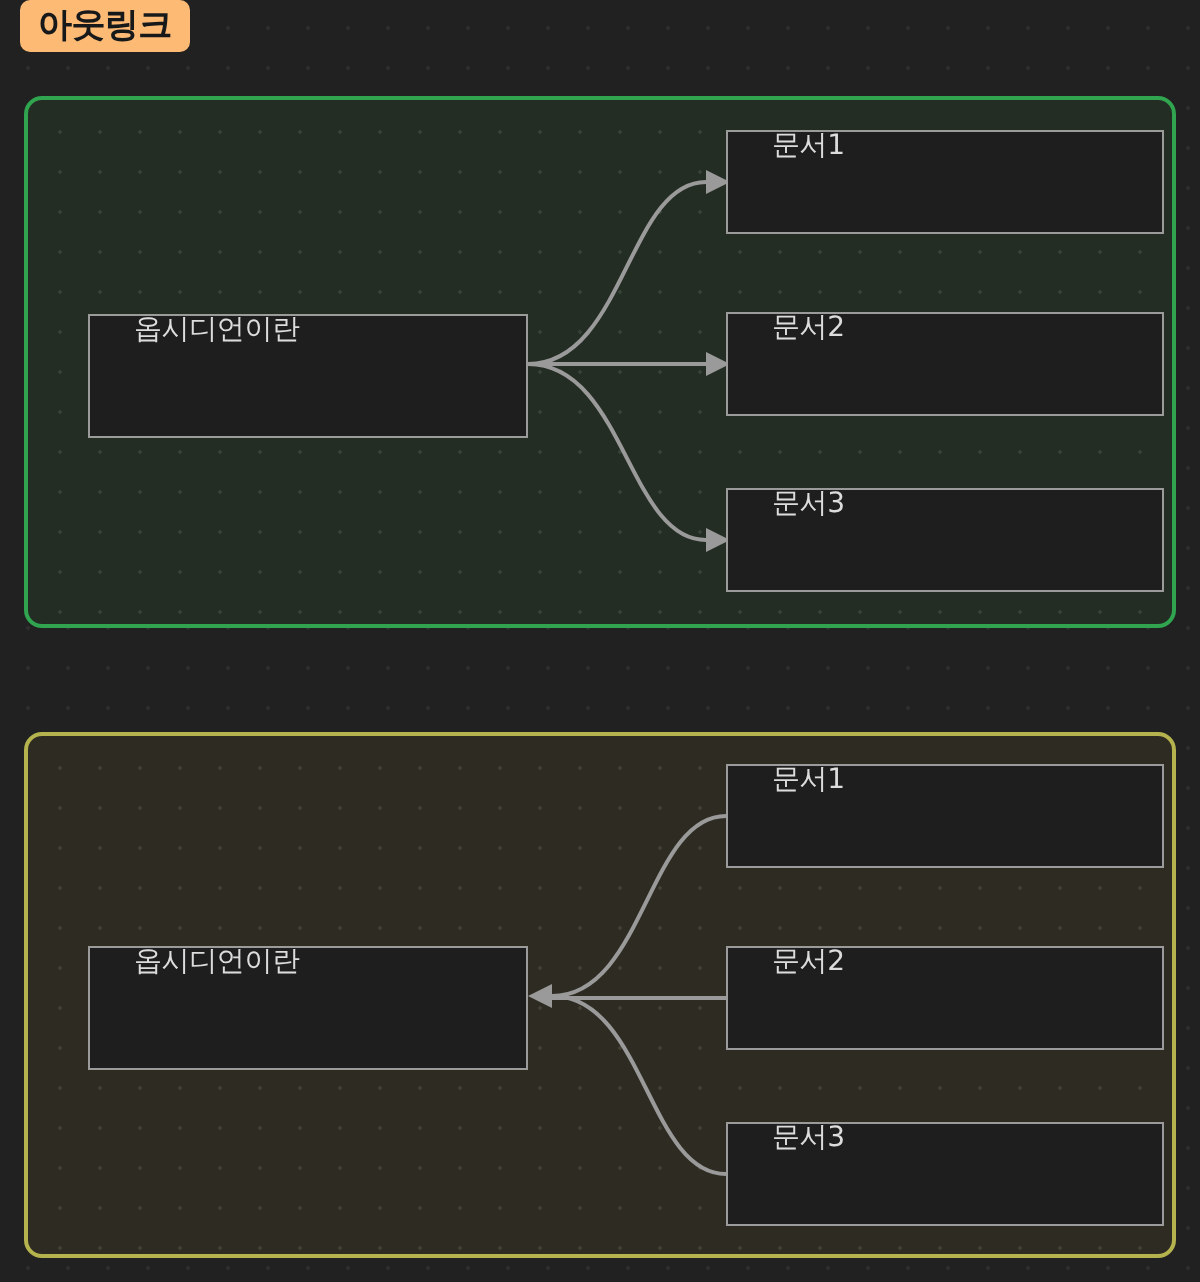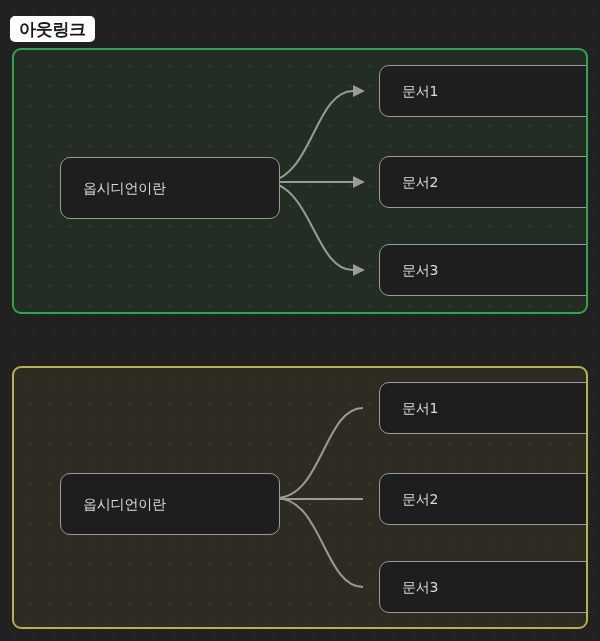--- a/index.html
+++ b/index.html
@@ -36,22 +36,22 @@
     font-size: 17px;
     font-weight: 700;
     line-height: 1;
     letter-spacing: -0.3px;
     color: #17181a;
     box-sizing: border-box;
     white-space: nowrap;
   }
   .badge-outlink {
     left: 10px;
-    top: 16px;
-    background: #ffffff;
+    top: 0;
+    background: #fdba74;
   }
   .badge-backlink {
     left: 10px;
     top: 337px;
     background: #ecec8c;
   }
 
   
   .panel {
     position: absolute;
@@ -78,26 +78,24 @@
     background-image: radial-gradient(#413f34 1px, transparent 1px);
     background-size: 20px 20px;
     background-position: 6px 6px;
   }
 
   
   .node {
     position: absolute;
     box-sizing: border-box;
     border: 1px solid #9b9b9b;
-    border-radius: 10px;
+    border-radius: 0;
     background: #1e1e1e;
     display: flex;
-    align-items: center;
     z-index: 3;
-    margin-left: 16px;
   }
   .node-label {
     color: #dcdcdc;
     font-size: 14px;
     line-height: 1;
     letter-spacing: -0.2px;
     padding-left: 22px;
     white-space: nowrap;
   }
 

